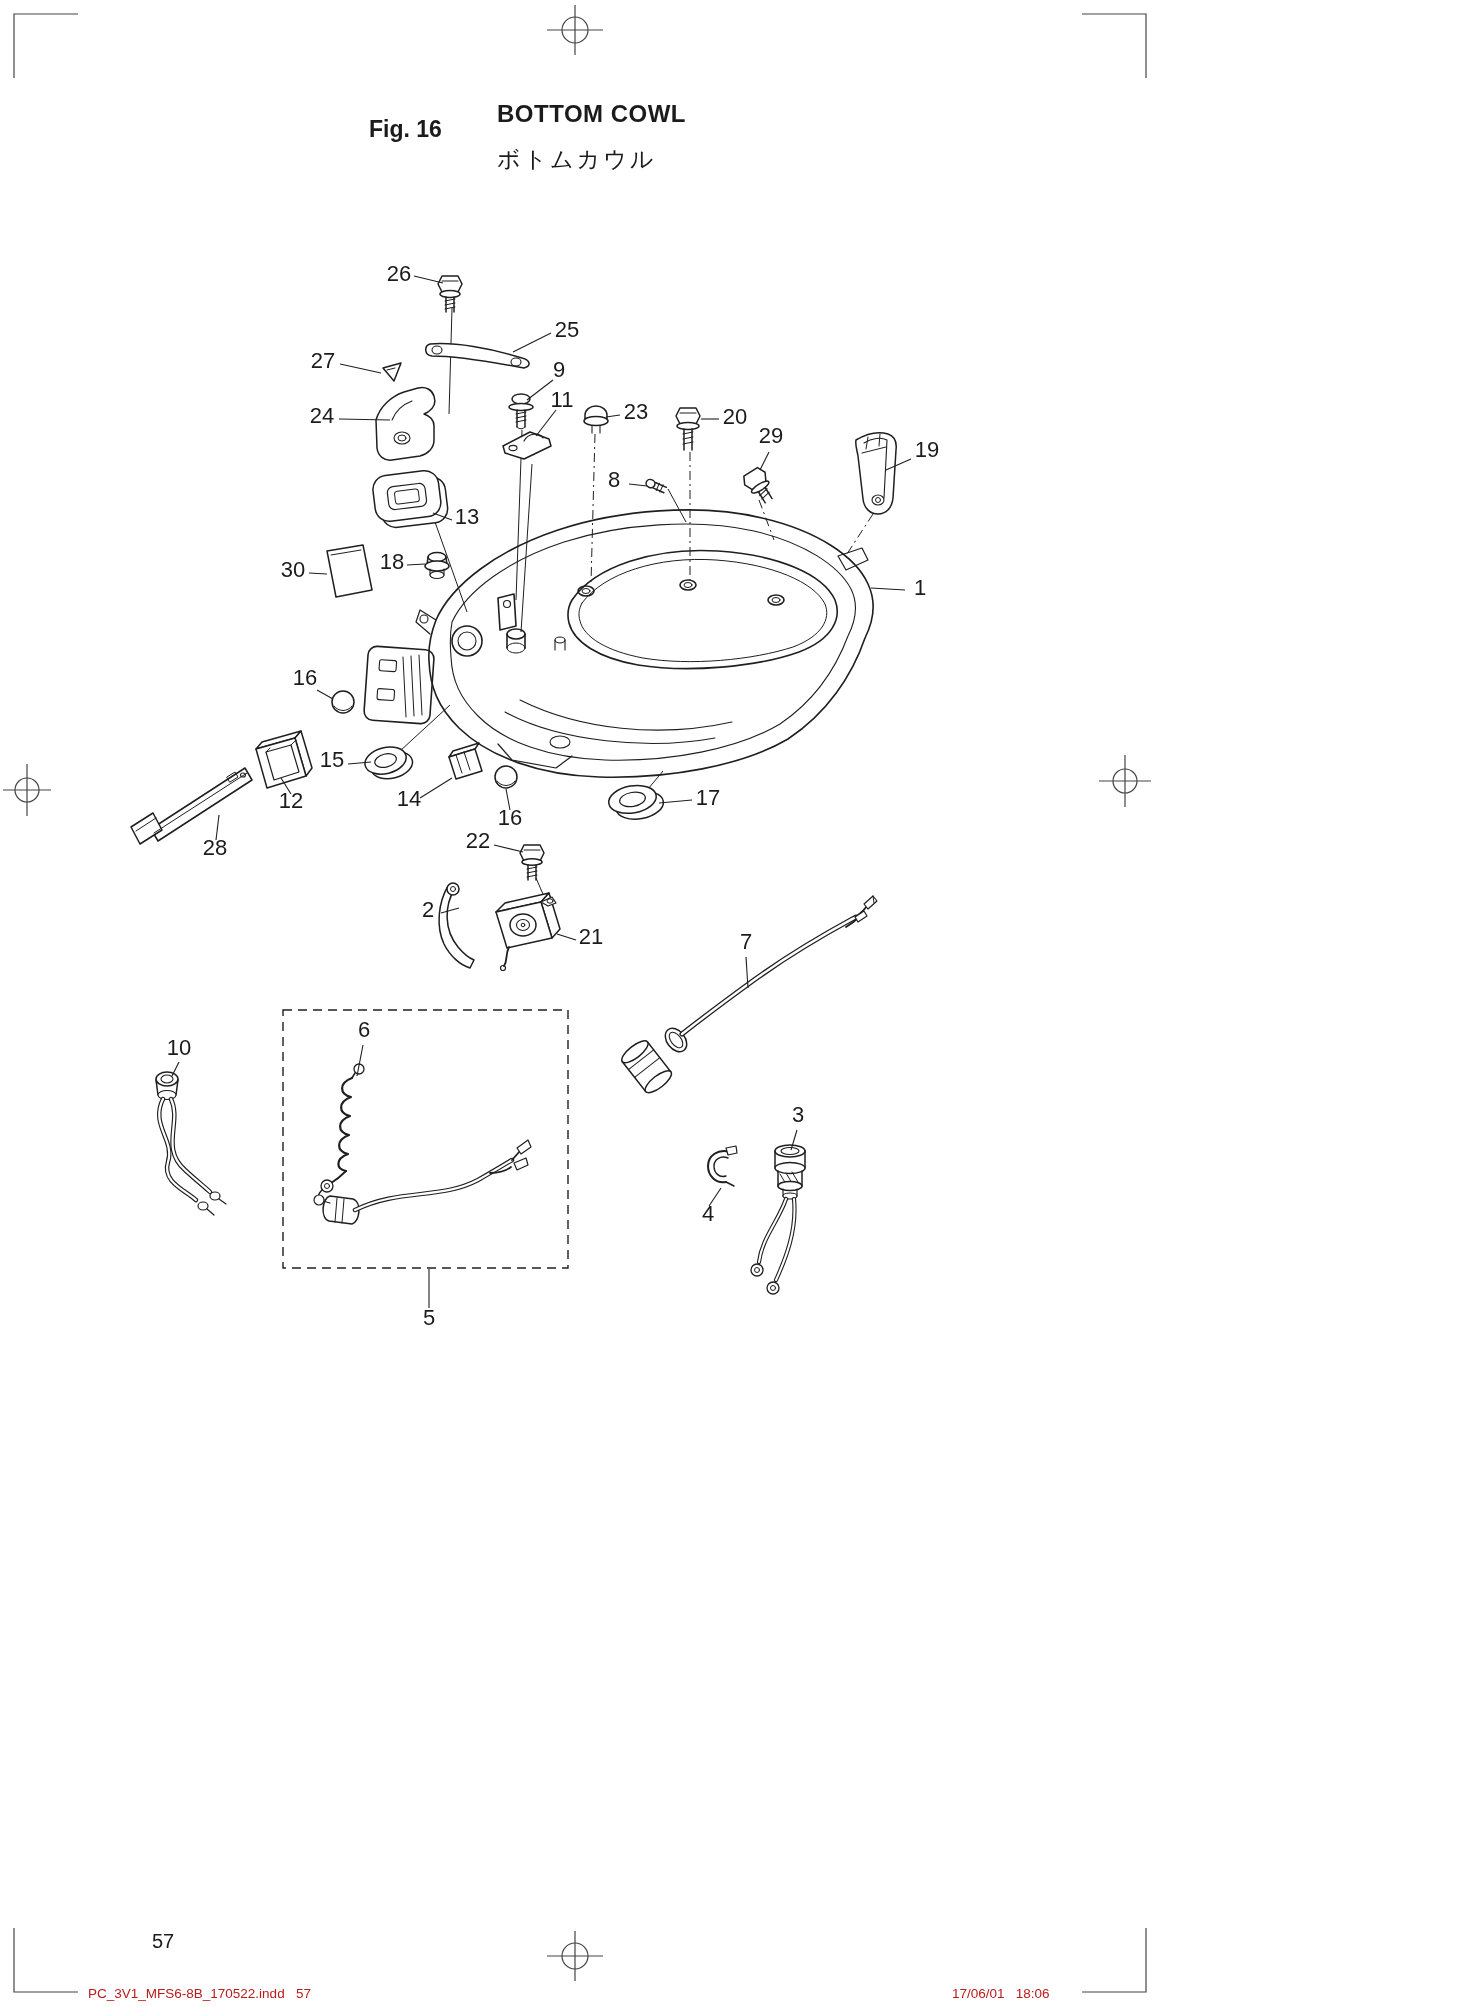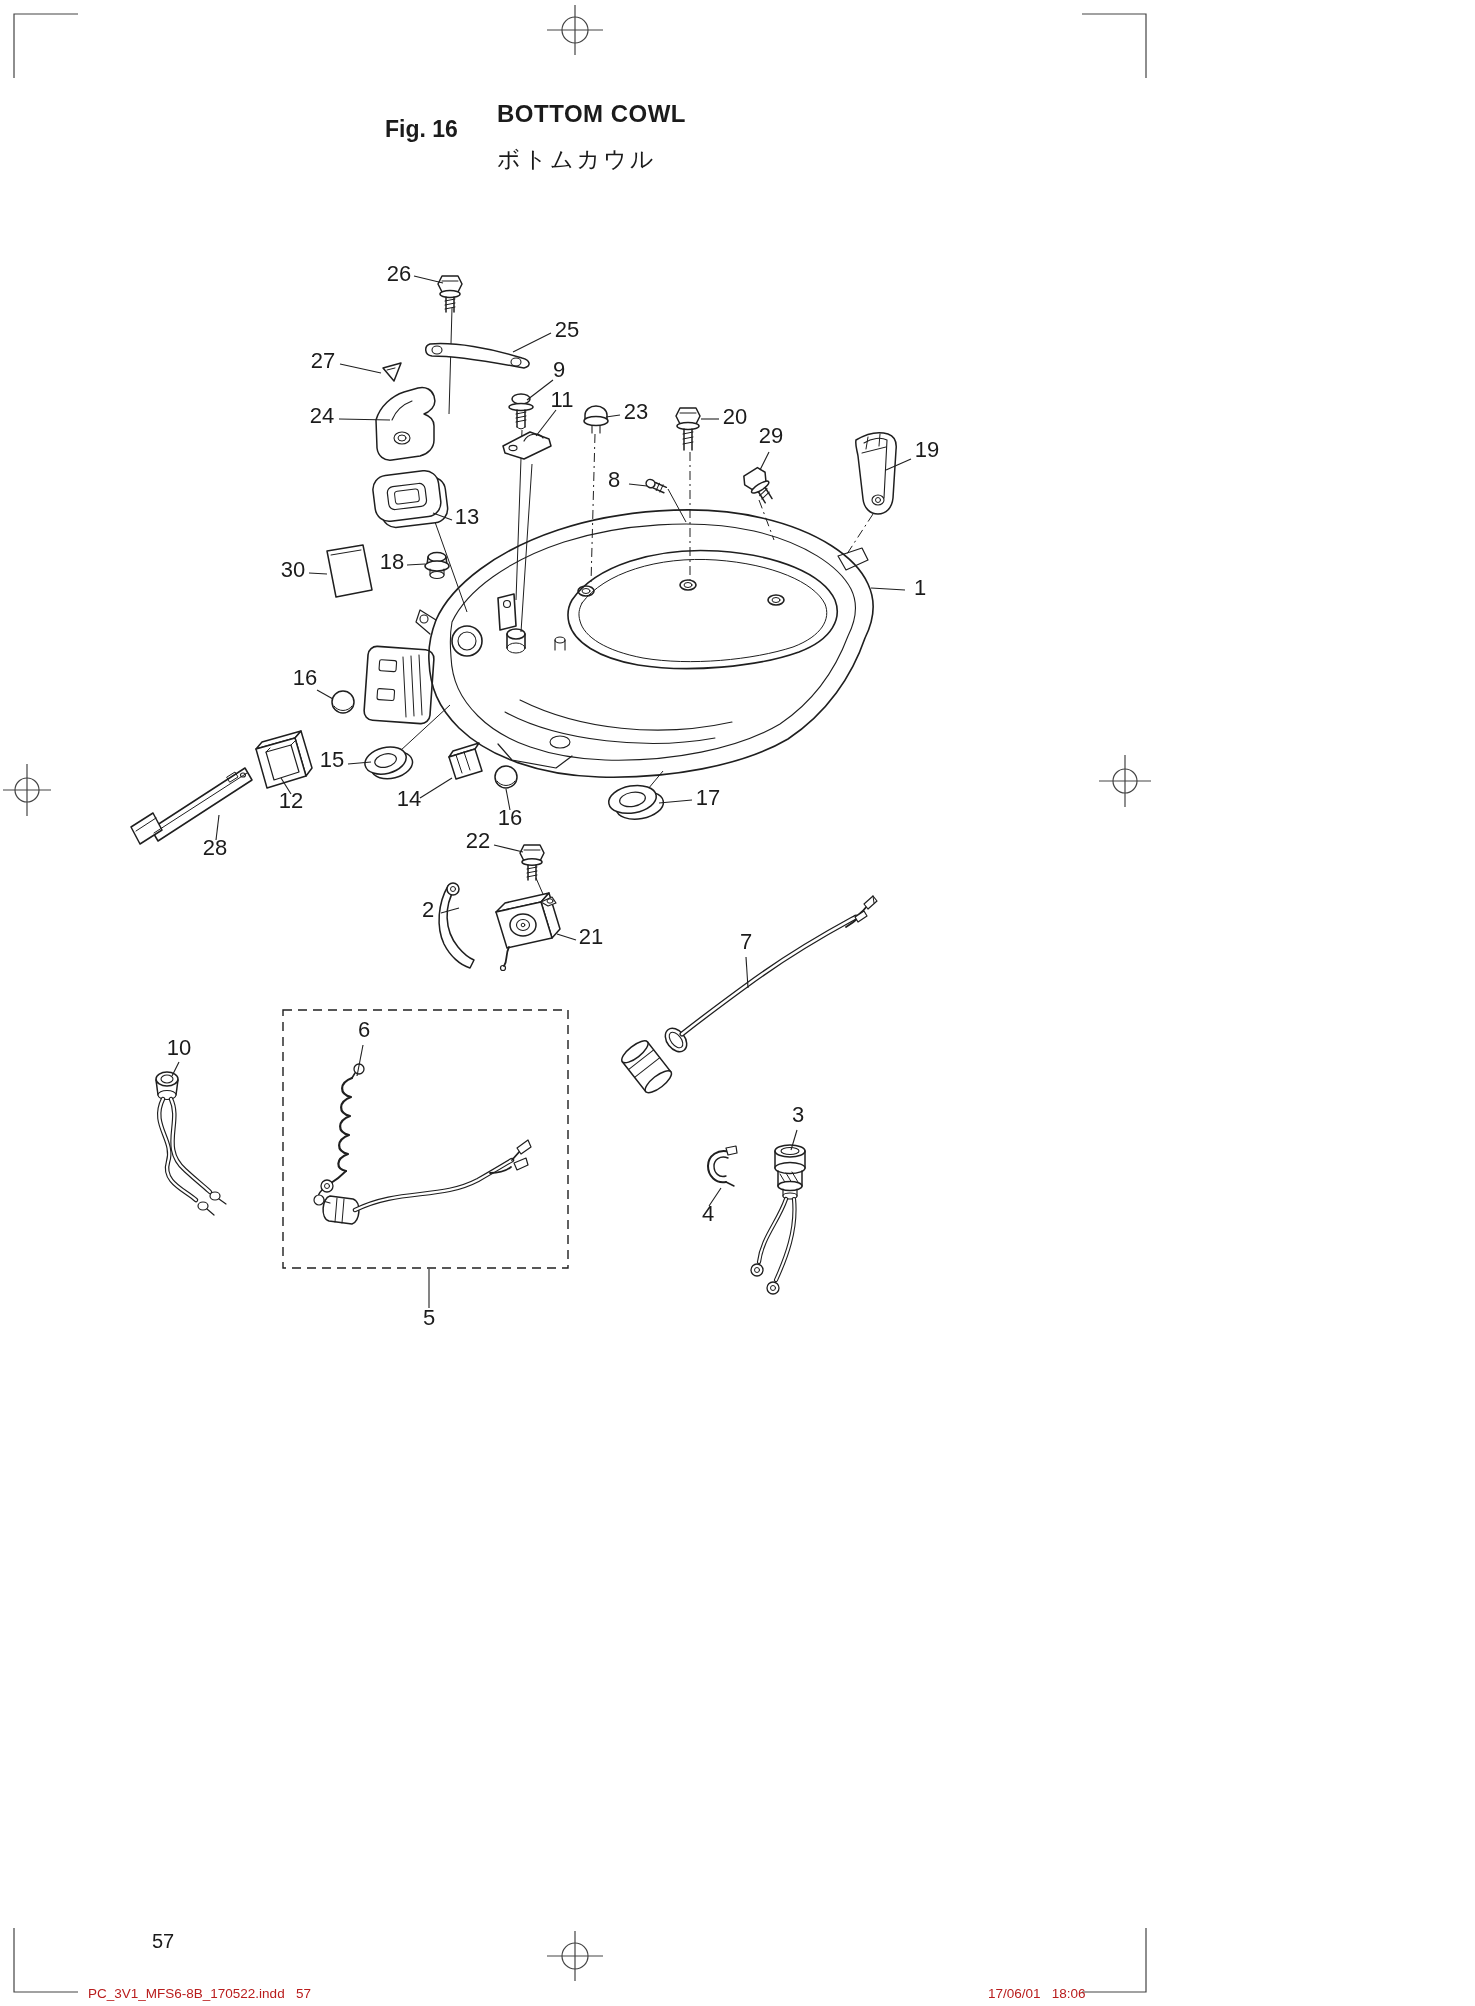--- a/index.html
+++ b/index.html
@@ -18,21 +18,21 @@
   text.callout{
     font-family:"Liberation Sans","DejaVu Sans",sans-serif;
     font-size:22px;fill:#1b1b1b;
   }
 </style>
 </head>
 <body>
 
 <div class="page">
 
-  <div class="abs fig-label" style="left:385px;top:116px;">Fig. 16</div>
+  <div class="abs fig-label" style="left:369px;top:116px;">Fig. 16</div>
   <div class="abs title" style="left:497px;top:100px;">BOTTOM COWL</div>
   <div class="abs title-ja" style="left:497px;top:144px;">ボトムカウル</div>
 
   <svg class="diagram" width="1475" height="2006" viewBox="0 0 1475 2006">
 
     <g stroke="#444" stroke-width="1.2" fill="none">
       <path d="M78,14 L14,14 L14,78"></path>
       <circle cx="575" cy="30" r="13"></circle>
       <line x1="575" y1="5" x2="575" y2="55"></line>
       <line x1="547" y1="30" x2="603" y2="30"></line>
@@ -483,15 +483,15 @@
       <text class="callout" x="179" y="1055" text-anchor="middle">10</text>
       <text class="callout" x="364" y="1037" text-anchor="middle">6</text>
       <text class="callout" x="798" y="1122" text-anchor="middle">3</text>
       <text class="callout" x="708" y="1221" text-anchor="middle">4</text>
       <text class="callout" x="429" y="1325" text-anchor="middle">5</text>
     </g>
   </svg>
 
   <div class="abs page-number" style="left:105px;top:1930px;">57</div>
   <div class="abs footer" style="left:88px;top:1986px;">PC_3V1_MFS6-8B_170522.indd   57</div>
-  <div class="abs footer" style="left:988px;top:1986px;">17/06/01   18:06</div>
+  <div class="abs footer" style="left:952px;top:1986px;">17/06/01   18:06</div>
 
 </div>
 
 </body></html>

